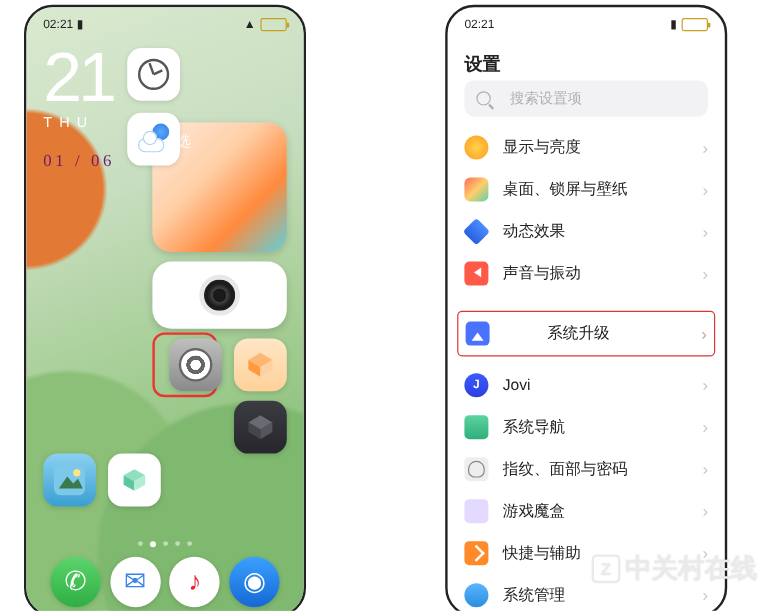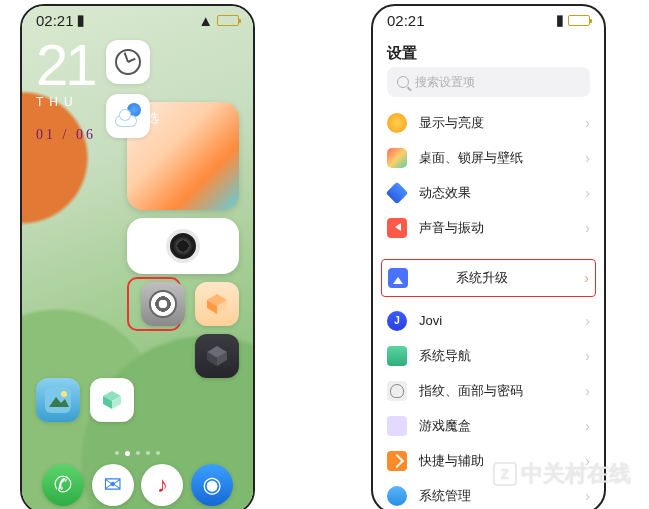--- a/index.html
+++ b/index.html
@@ -23,21 +23,21 @@
   .phone-left { left: 20px; top: 4px; }
   .phone-right { left: 371px; top: 4px; }
 
   
   .status-bar {
     height: 28px;
     display: flex;
     align-items: center;
     justify-content: space-between;
     padding: 0 14px;
-    font-size: 15px;
+    font-size: 10px;
     color: #222;
     position: relative;
     z-index: 5;
   }
   .status-left { display: flex; align-items: center; gap: 3px; }
   .status-right { display: flex; align-items: center; gap: 4px; }
   .battery-icon {
     width: 22px; height: 11px;
     border: 1px solid #c8a020; border-radius: 2px;
     position: relative;
@@ -148,21 +148,21 @@
 
   .pager { position:absolute; bottom:56px; left:0; right:0; display:flex; justify-content:center; gap:6px;}
   .pager-dot { width:4px; height:4px; border-radius:50%; background:rgba(255,255,255,0.5);}
   .pager-dot.active { background:#fff; width:5px; height:5px;}
 
   
   .settings-page { padding: 0 14px; }
   .settings-title { font-size:15px; font-weight:600; margin-top:10px; margin-bottom:4px; color:#222;}
   .search-box {
     background:#f2f2f4; border-radius:8px; height:30px;
-    display:flex; align-items:center; padding:0 10px; gap:6px;
+    display:flex; align-items:center; padding:0 10px; gap:16px;
     color:#b0b0b4; font-size:12px;
   }
   .search-glass {
     width:12px; height:12px; border:1.5px solid #b0b0b4; border-radius:50%; position:relative;
   }
   .search-glass::after {content:""; position:absolute; width:5px; height:1.5px; background:#b0b0b4; bottom:-2px; right:-4px; transform:rotate(45deg);}
   .list { margin-top:8px; }
   .list-item {
     display:flex; align-items:center; height:35px;
     gap:12px; position:relative;justify-content:space-between;

